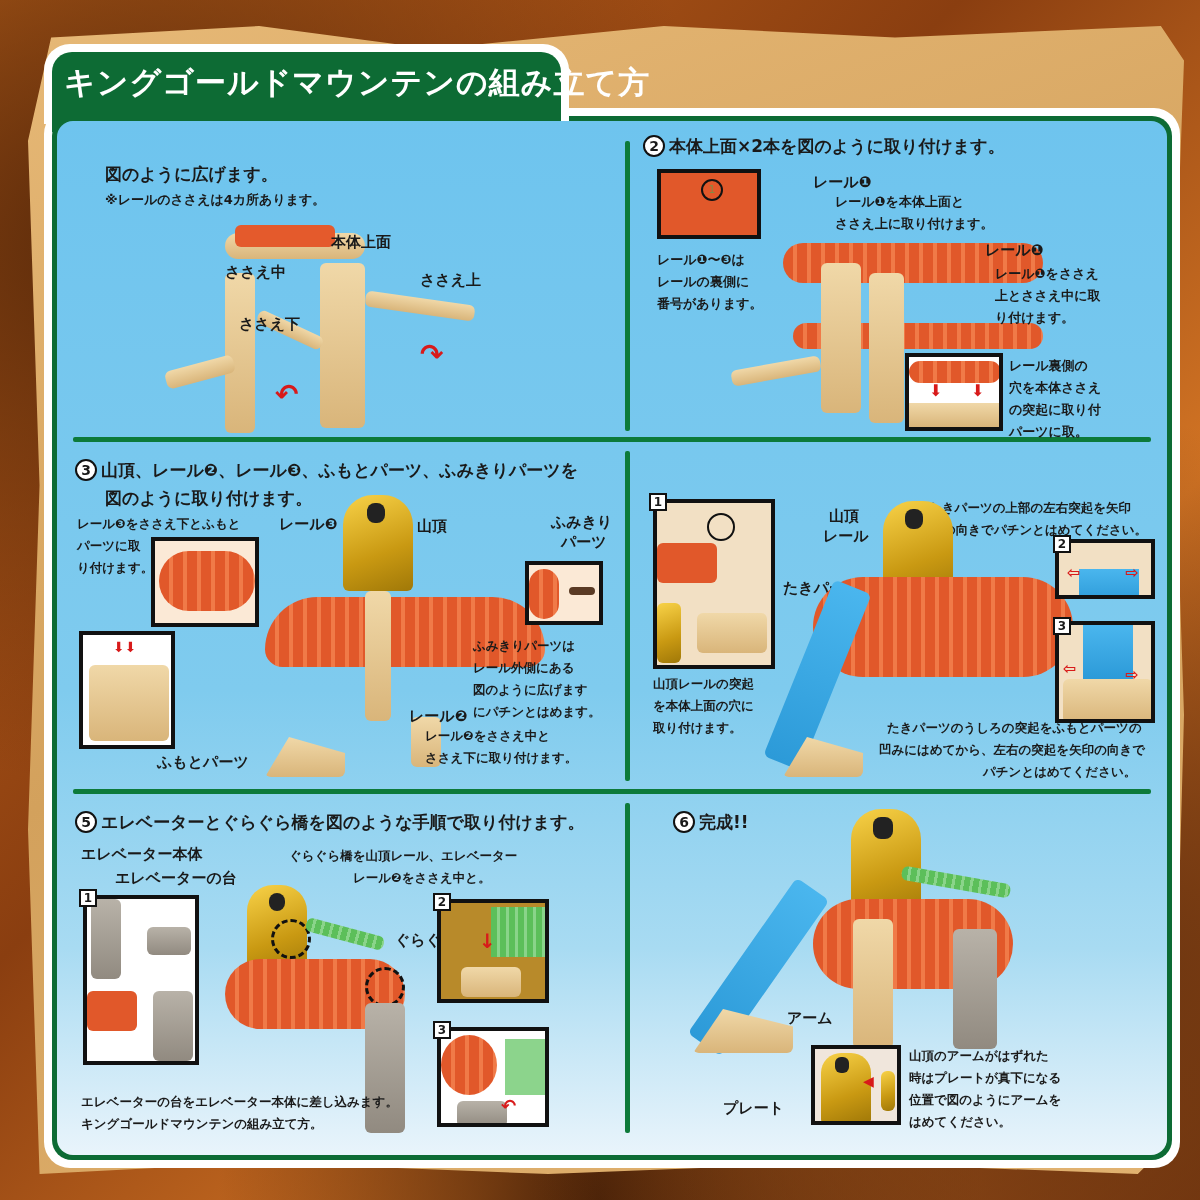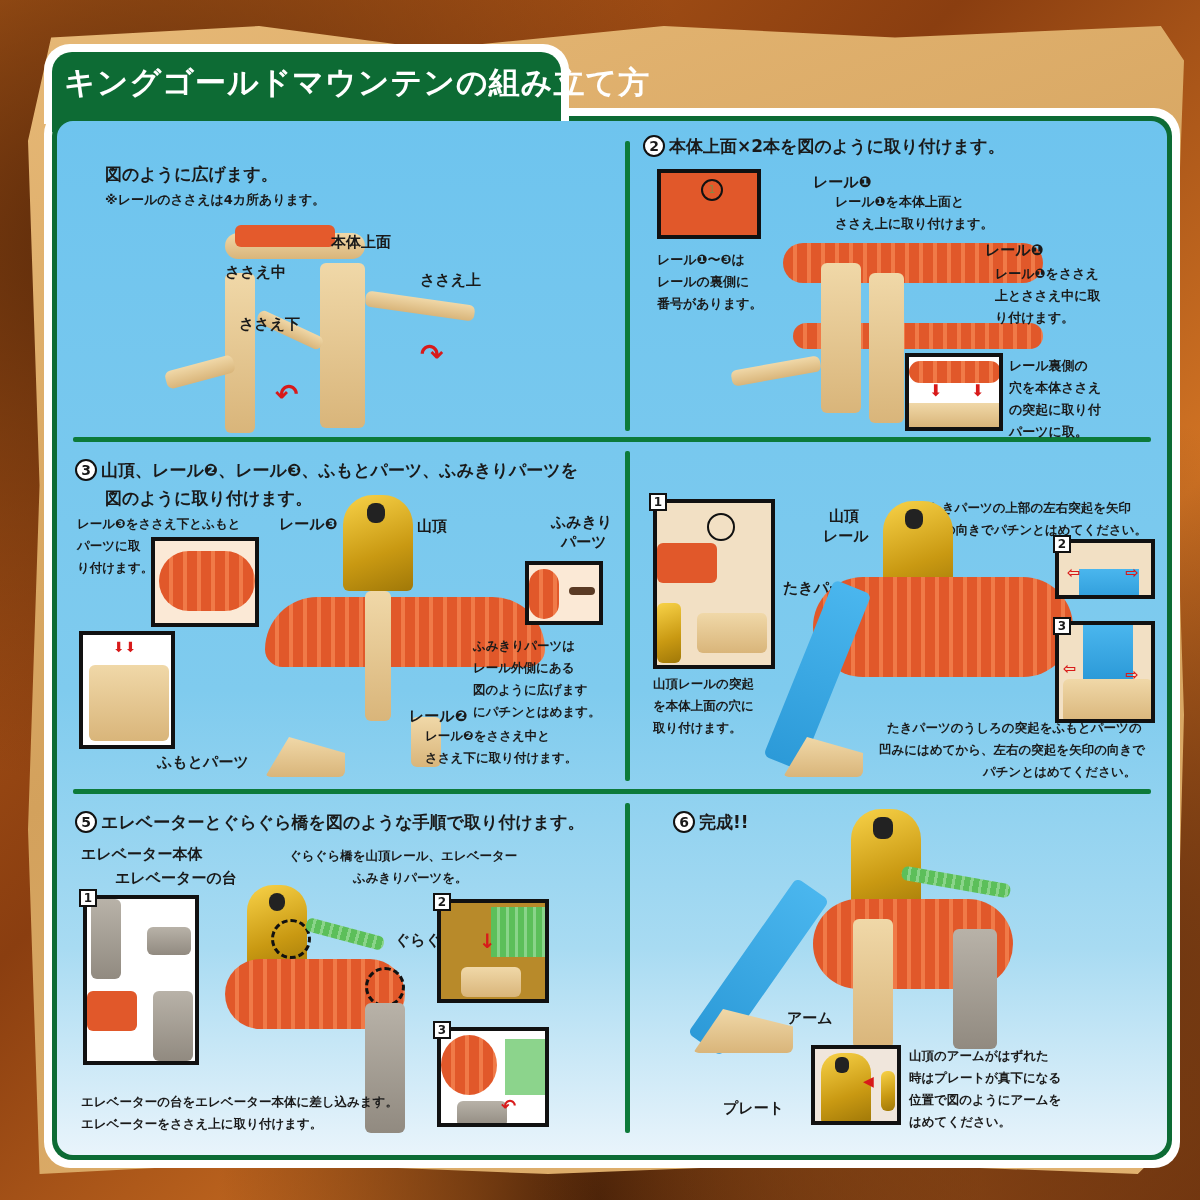--- a/index.html
+++ b/index.html
@@ -192,21 +192,21 @@
     <div class="label" style="left:6px;top:36px">エレベーター本体</div>
     <div class="label" style="left:40px;top:60px">エレベーターの台</div>
     <div class="inset" style="left:8px;top:86px;width:116px;height:170px">
       <div class="ph gray" style="left:4px;top:0;width:30px;height:80px"></div>
       <div class="ph gray" style="left:60px;top:28px;width:44px;height:28px"></div>
       <div class="ph" style="left:0;top:92px;width:50px;height:40px;background:#e1582a"></div>
       <div class="ph gray" style="left:66px;top:92px;width:40px;height:70px"></div>
     </div>
     <div class="insnum" style="left:4px;top:80px">1</div>
     <div class="small" style="left:214px;top:36px">ぐらぐら橋を山頂レール、エレベーター</div>
-    <div class="small" style="left:278px;top:58px">ふみきりパーツを。</div>
+    <div class="small" style="left:278px;top:58px">レール❷をささえ中と。</div>
     <div class="ph gold" style="left:172px;top:76px;width:60px;height:90px;border-radius:26px 26px 6px 6px"></div>
     <div class="ph" style="left:194px;top:84px;width:16px;height:18px;background:#222;border-radius:8px"></div>
     <div style="position:absolute;left:196px;top:110px;width:40px;height:40px;border:3px dashed #111;border-radius:50%"></div>
     <div class="ph green" style="left:230px;top:118px;width:80px;height:14px;transform:rotate(15deg)"></div>
     <div class="ph rail" style="left:150px;top:150px;width:180px;height:70px;border-radius:60px"></div>
     <div style="position:absolute;left:290px;top:158px;width:40px;height:40px;border:3px dashed #111;border-radius:50%"></div>
     <div class="ph gray" style="left:290px;top:194px;width:40px;height:130px"></div>
     <div class="label" style="left:320px;top:122px">ぐらぐら橋</div>
     <div class="inset" style="left:362px;top:90px;width:112px;height:104px;background:#b88a2a">
       <div class="ph green" style="left:50px;top:4px;width:56px;height:50px;border-radius:0"></div>
@@ -215,21 +215,21 @@
     </div>
     <div class="insnum" style="left:358px;top:84px">2</div>
     <div class="inset" style="left:362px;top:218px;width:112px;height:100px">
       <div class="ph rail" style="left:0;top:4px;width:56px;height:60px;border-radius:50%"></div>
       <div class="ph green" style="left:64px;top:8px;width:44px;height:56px;border-radius:0;background:#8cd48c"></div>
       <div class="ph gray" style="left:16px;top:70px;width:50px;height:26px"></div>
       <div style="position:absolute;left:60px;top:64px;color:#d81a1a;font-size:18px;font-weight:bold">↶</div>
     </div>
     <div class="insnum" style="left:358px;top:212px">3</div>
     <div class="small" style="left:6px;top:282px">エレベーターの台をエレベーター本体に差し込みます。</div>
-    <div class="small" style="left:6px;top:304px">エレベーターをささえ上に取り付けます。</div>
+    <div class="small" style="left:6px;top:304px">キングゴールドマウンテンの組み立て方。</div>
   </div>
 
   <div class="panel" style="left:586px;top:688px;width:510px;height:340px">
     <div class="step" style="position:absolute;left:30px;top:0">
       <span class="num">6</span><span>完成!!</span>
     </div>
     <div class="ph gold" style="left:208px;top:0;width:70px;height:110px;border-radius:30px 30px 6px 6px"></div>
     <div class="ph" style="left:230px;top:8px;width:20px;height:22px;background:#222;border-radius:8px"></div>
     <div class="ph green" style="left:258px;top:66px;width:110px;height:14px;transform:rotate(10deg)"></div>
     <div class="ph rail" style="left:170px;top:90px;width:200px;height:90px;border-radius:120px"></div>

